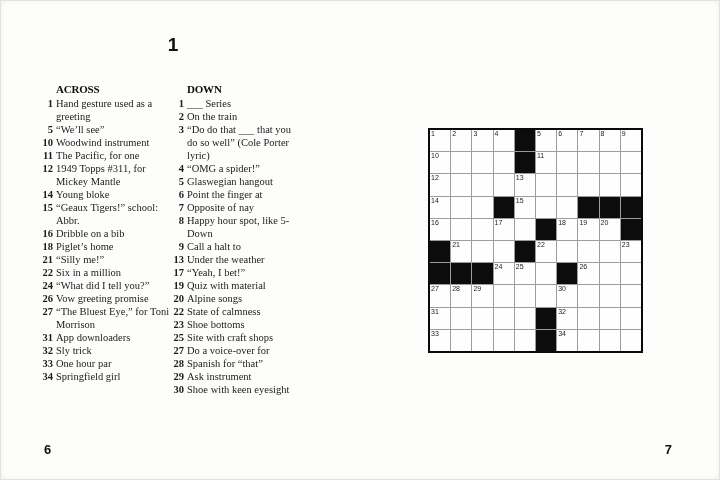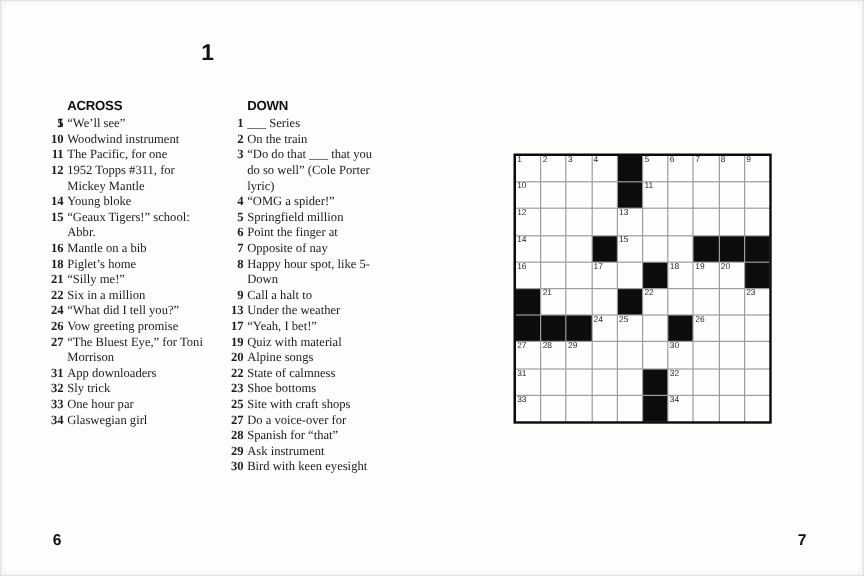--- a/index.html
+++ b/index.html
@@ -14,23 +14,23 @@
     color: #161616;
   }
   .puzzle-number {
     position: absolute; left: 158px; top: 33px; width: 28px;
     text-align: center;
     font-family: "Liberation Sans", sans-serif;
     font-weight: bold; font-size: 19px; color: #101010;
   }
   .clue-col { position: absolute; top: 82px; }
   .clue-col.across { left: 40px; width: 133px; }
-  .clue-col.down   { left: 190px; width: 130px; }
+  .clue-col.down   { left: 171px; width: 130px; }
   .clue-header {
-    font-family: Liberation Sans, sans-serif;
+    font-family: Liberation Serif, serif;
     font-weight: bold; font-size: 11px; line-height: 13px;
     letter-spacing: -0.2px;
     margin-left: 15px; margin-bottom: 1px;
     color: #0e0e0e;
   }
   .clue-list { list-style: none; }
   .clue {
     position: relative;
     padding-left: 15px;
     font-family: "Liberation Serif", serif;
@@ -69,64 +69,64 @@
 </head>
 <body>
 
 <div class="page">
 
   <div class="puzzle-number">1</div>
 
   <div class="clue-col across">
     <div class="clue-header">ACROSS</div>
     <ol class="clue-list" id="across-list">
-        <li class="clue"><span class="cnum">1</span></li>
+        <li class="clue"><span class="cnum">1</span><span class="ctext">Hand gesture used as a greeting</span></li>
         <li class="clue"><span class="cnum">5</span><span class="ctext">“We’ll see”</span></li>
         <li class="clue"><span class="cnum">10</span><span class="ctext">Woodwind instrument</span></li>
         <li class="clue"><span class="cnum">11</span><span class="ctext">The Pacific, for one</span></li>
-        <li class="clue"><span class="cnum">12</span><span class="ctext">1952 Topps #311, for Mickey Mantle</span></li>
+        <li class="clue"><span class="cnum">12</span><span class="ctext">1949 Topps #311, for Mickey Mantle</span></li>
         <li class="clue"><span class="cnum">14</span><span class="ctext">Young bloke</span></li>
         <li class="clue"><span class="cnum">15</span><span class="ctext">“Geaux Tigers!” school: Abbr.</span></li>
-        <li class="clue"><span class="cnum">16</span><span class="ctext">Mantle on a bib</span></li>
+        <li class="clue"><span class="cnum">16</span><span class="ctext">Dribble on a bib</span></li>
         <li class="clue"><span class="cnum">18</span><span class="ctext">Piglet’s home</span></li>
         <li class="clue"><span class="cnum">21</span><span class="ctext">“Silly me!”</span></li>
         <li class="clue"><span class="cnum">22</span><span class="ctext">Six in a million</span></li>
         <li class="clue"><span class="cnum">24</span><span class="ctext">“What did I tell you?”</span></li>
         <li class="clue"><span class="cnum">26</span><span class="ctext">Vow greeting promise</span></li>
         <li class="clue"><span class="cnum">27</span><span class="ctext">“The Bluest Eye,” for Toni Morrison</span></li>
         <li class="clue"><span class="cnum">31</span><span class="ctext">App downloaders</span></li>
         <li class="clue"><span class="cnum">32</span><span class="ctext">Sly trick</span></li>
         <li class="clue"><span class="cnum">33</span><span class="ctext">One hour par</span></li>
-        <li class="clue"><span class="cnum">34</span><span class="ctext">Glaswegian girl</span></li>
+        <li class="clue"><span class="cnum">34</span><span class="ctext">Springfield girl</span></li>
       </ol>
   </div>
 
   <div class="clue-col down">
     <div class="clue-header">DOWN</div>
     <ol class="clue-list" id="down-list">
         <li class="clue"><span class="cnum">1</span><span class="ctext">___ Series</span></li>
         <li class="clue"><span class="cnum">2</span><span class="ctext">On the train</span></li>
         <li class="clue"><span class="cnum">3</span><span class="ctext">“Do do that ___ that you do so well” (Cole Porter lyric)</span></li>
         <li class="clue"><span class="cnum">4</span><span class="ctext">“OMG a spider!”</span></li>
-        <li class="clue"><span class="cnum">5</span><span class="ctext">Springfield million</span></li>
+        <li class="clue"><span class="cnum">5</span><span class="ctext">Glaswegian hangout</span></li>
         <li class="clue"><span class="cnum">6</span><span class="ctext">Point the finger at</span></li>
         <li class="clue"><span class="cnum">7</span><span class="ctext">Opposite of nay</span></li>
         <li class="clue"><span class="cnum">8</span><span class="ctext">Happy hour spot, like 5-Down</span></li>
         <li class="clue"><span class="cnum">9</span><span class="ctext">Call a halt to</span></li>
         <li class="clue"><span class="cnum">13</span><span class="ctext">Under the weather</span></li>
         <li class="clue"><span class="cnum">17</span><span class="ctext">“Yeah, I bet!”</span></li>
         <li class="clue"><span class="cnum">19</span><span class="ctext">Quiz with material</span></li>
         <li class="clue"><span class="cnum">20</span><span class="ctext">Alpine songs</span></li>
         <li class="clue"><span class="cnum">22</span><span class="ctext">State of calmness</span></li>
         <li class="clue"><span class="cnum">23</span><span class="ctext">Shoe bottoms</span></li>
         <li class="clue"><span class="cnum">25</span><span class="ctext">Site with craft shops</span></li>
         <li class="clue"><span class="cnum">27</span><span class="ctext">Do a voice-over for</span></li>
         <li class="clue"><span class="cnum">28</span><span class="ctext">Spanish for “that”</span></li>
         <li class="clue"><span class="cnum">29</span><span class="ctext">Ask instrument</span></li>
-        <li class="clue"><span class="cnum">30</span><span class="ctext">Bird with keen eyesight</span></li>
+        <li class="clue"><span class="cnum">30</span><span class="ctext">Shoe with keen eyesight</span></li>
       </ol>
   </div>
 
   <div class="grid-wrap" id="grid">
       <div class="cell">
         <span class="num">1</span>
       </div>
       <div class="cell">
         <span class="num">2</span>
       </div>

